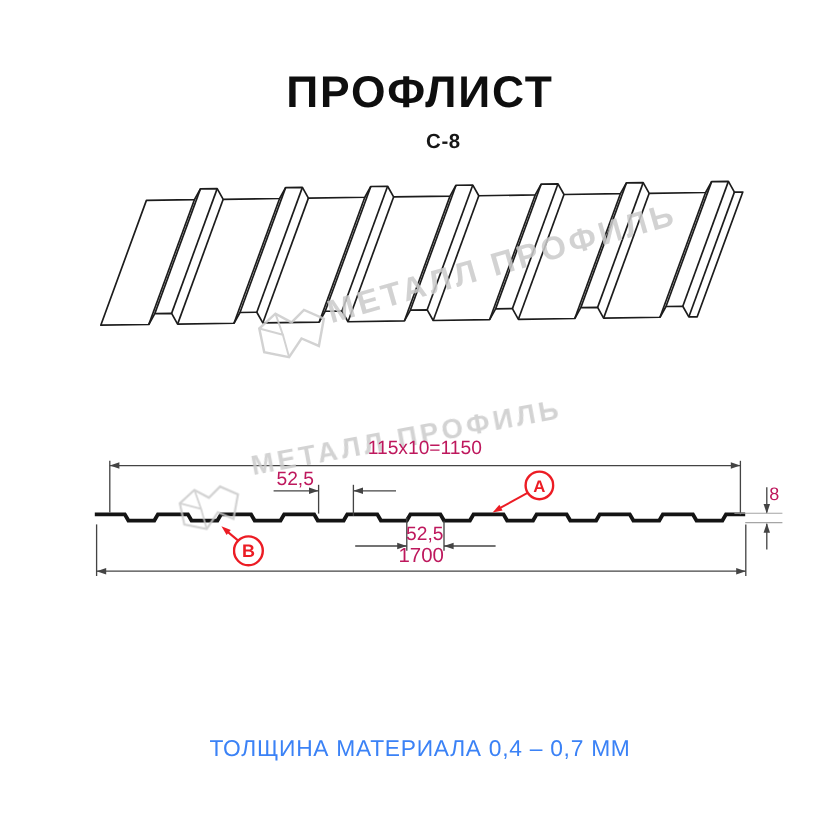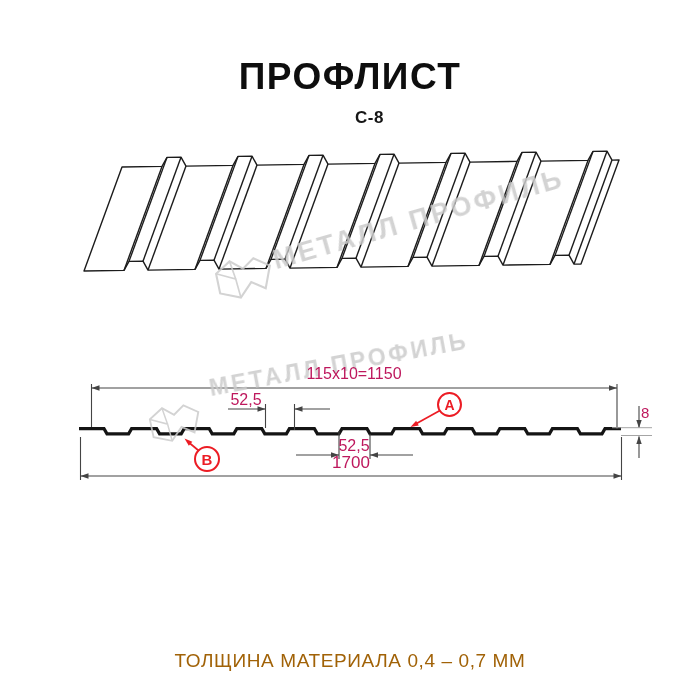--- a/index.html
+++ b/index.html
@@ -10,21 +10,21 @@
   .title{
     position:absolute;left:0;right:0;top:56px;text-align:center;
     font-size:37px;font-weight:800;letter-spacing:1.5px;color:#0e0e0e;z-index:3;
   }
   .subtitle{
     position:absolute;left:0;right:0;top:108px;text-align:center;
     font-size:17px;font-weight:700;letter-spacing:.5px;color:#161616;z-index:3;padding-left:39px;
   }
   .footer-note{
     position:absolute;left:0;right:0;top:614px;text-align:center;
-    font-size:19px;letter-spacing:.6px;color:#a16207;z-index:3;margin-top:36px;
+    font-size:19px;letter-spacing:.6px;color:#3b82f6;z-index:3;
   }
   svg.drawing{position:absolute;left:0;top:0;z-index:1;}
   .watermark{position:absolute;z-index:2;opacity:.85;}
   .wm-text{
     position:absolute;white-space:nowrap;font-weight:700;color:#cbcbcb;
     letter-spacing:3px;transform-origin:left bottom;
   }
   .wm-text.one{left:278px;top:245px;font-size:27px;transform:rotate(-16deg);}
   .wm-text.two{left:212px;top:375px;font-size:23px;transform:rotate(-10.5deg);}
   .wm-logo{position:absolute;}

